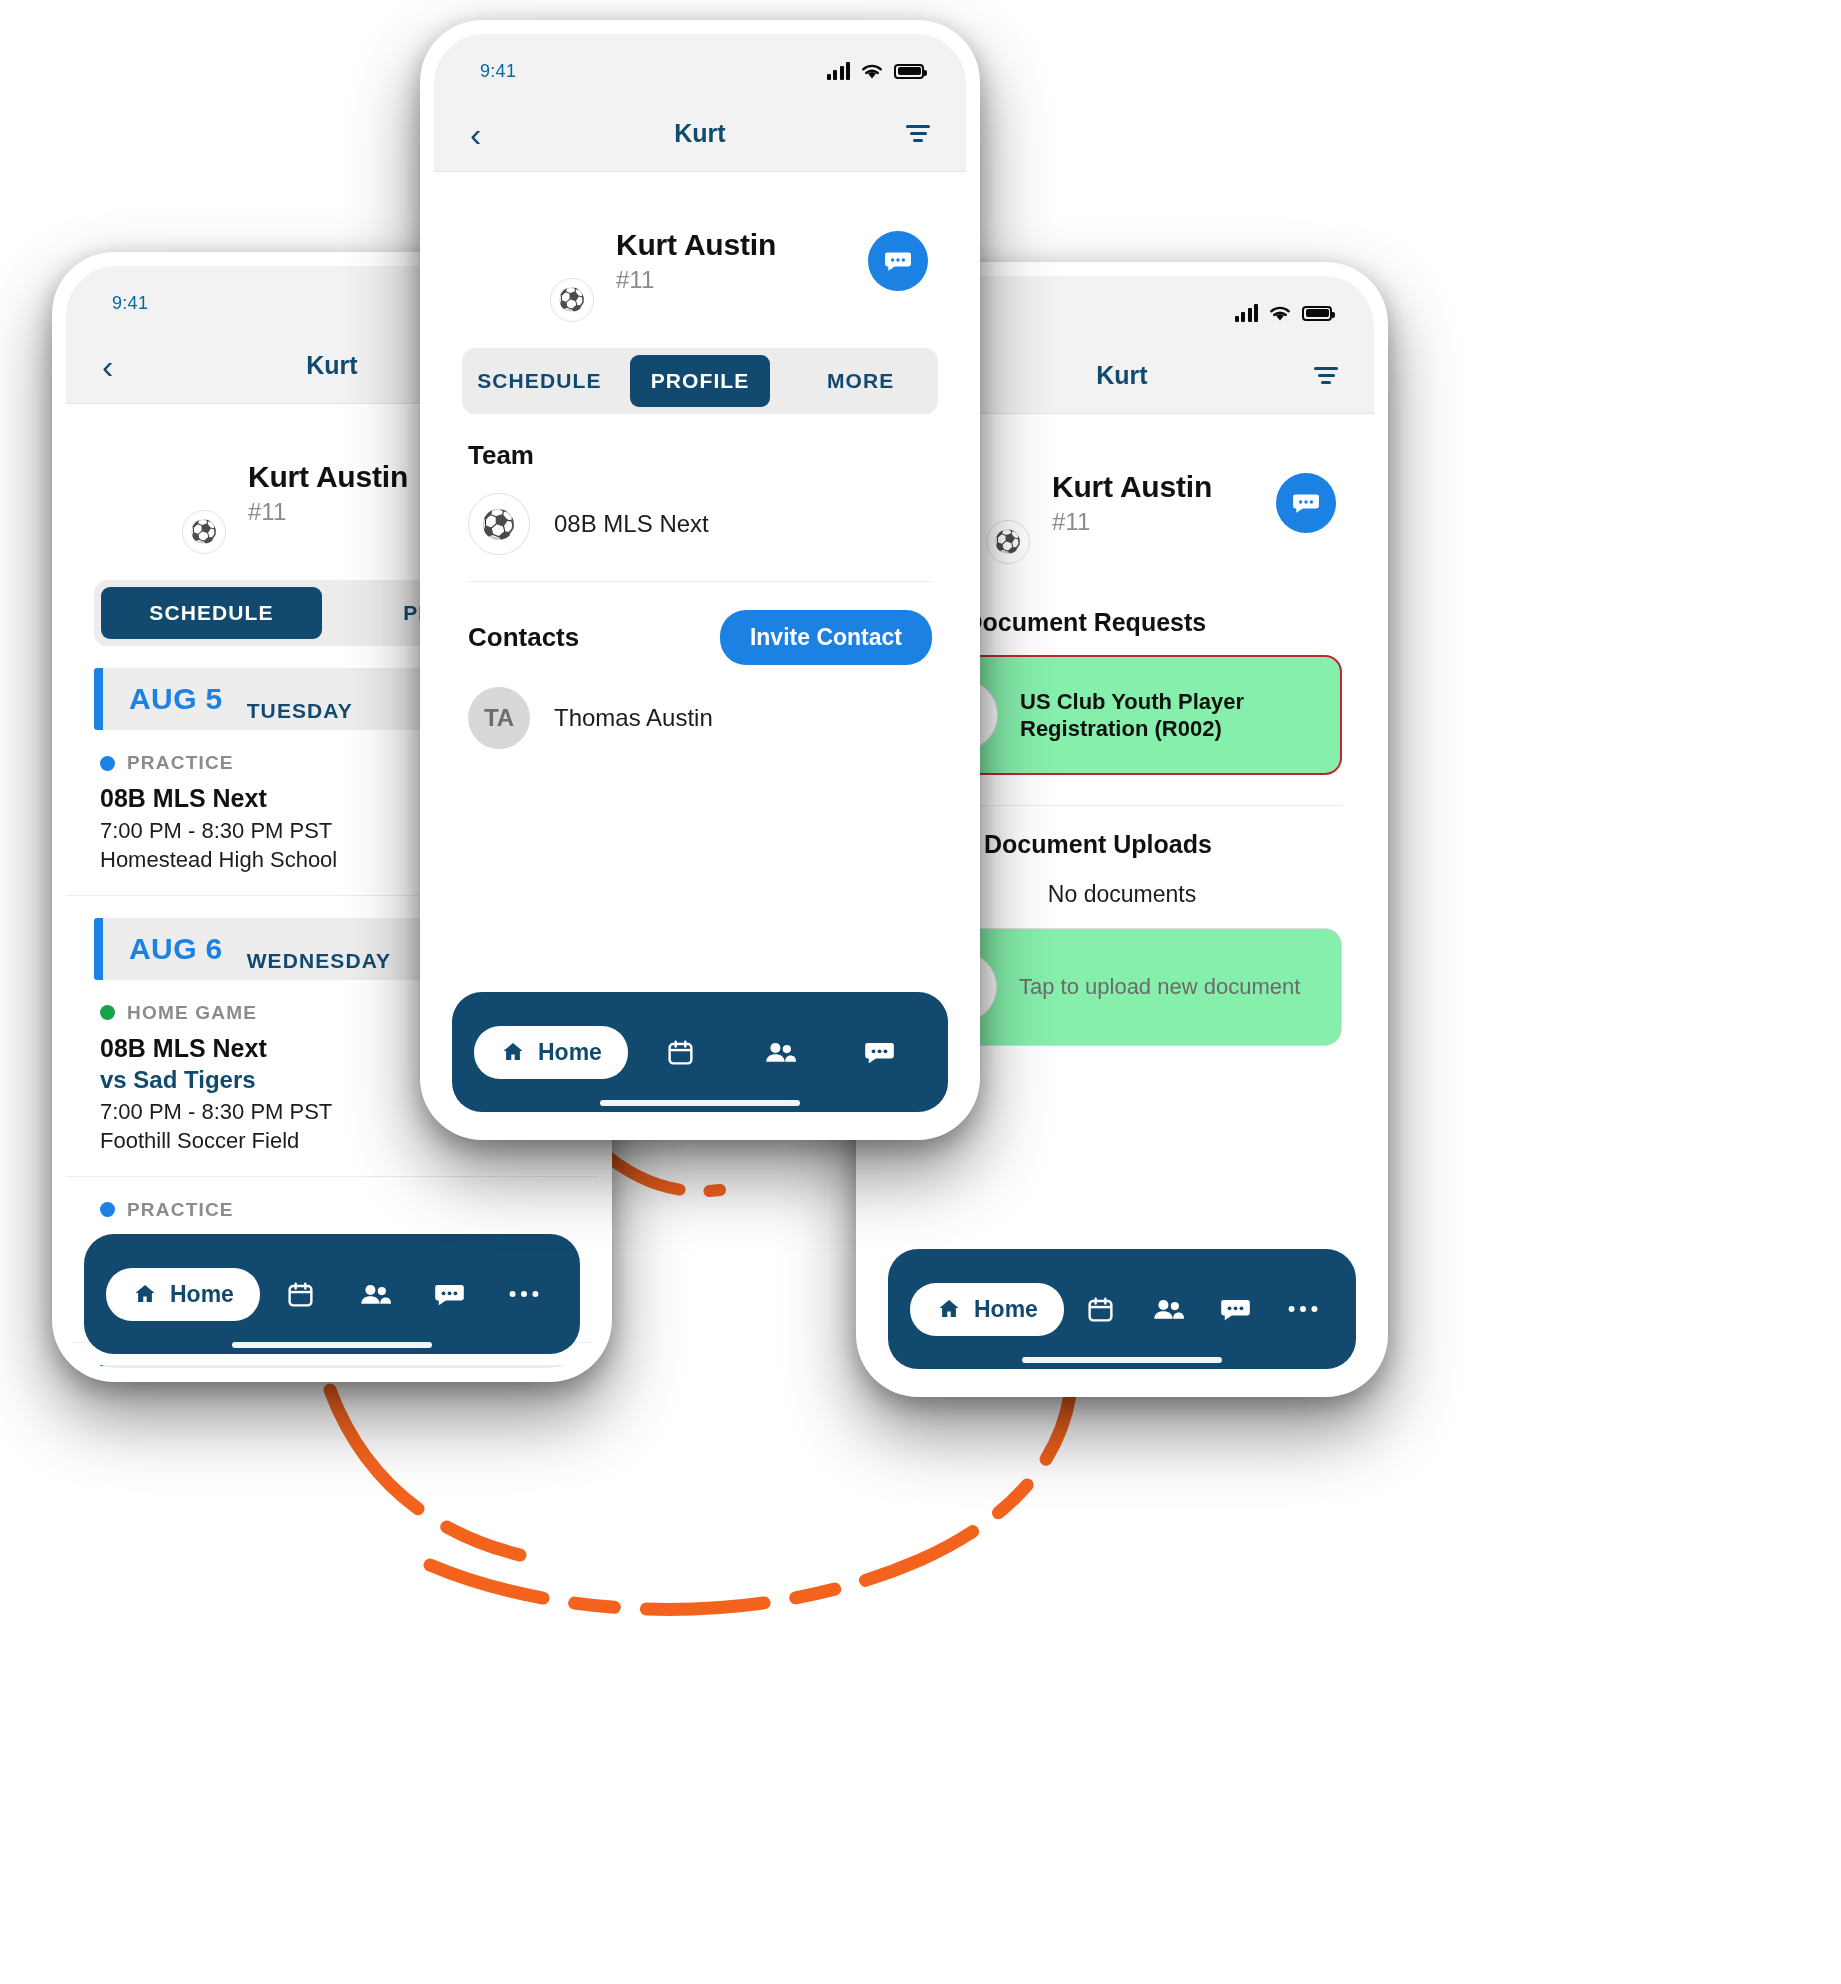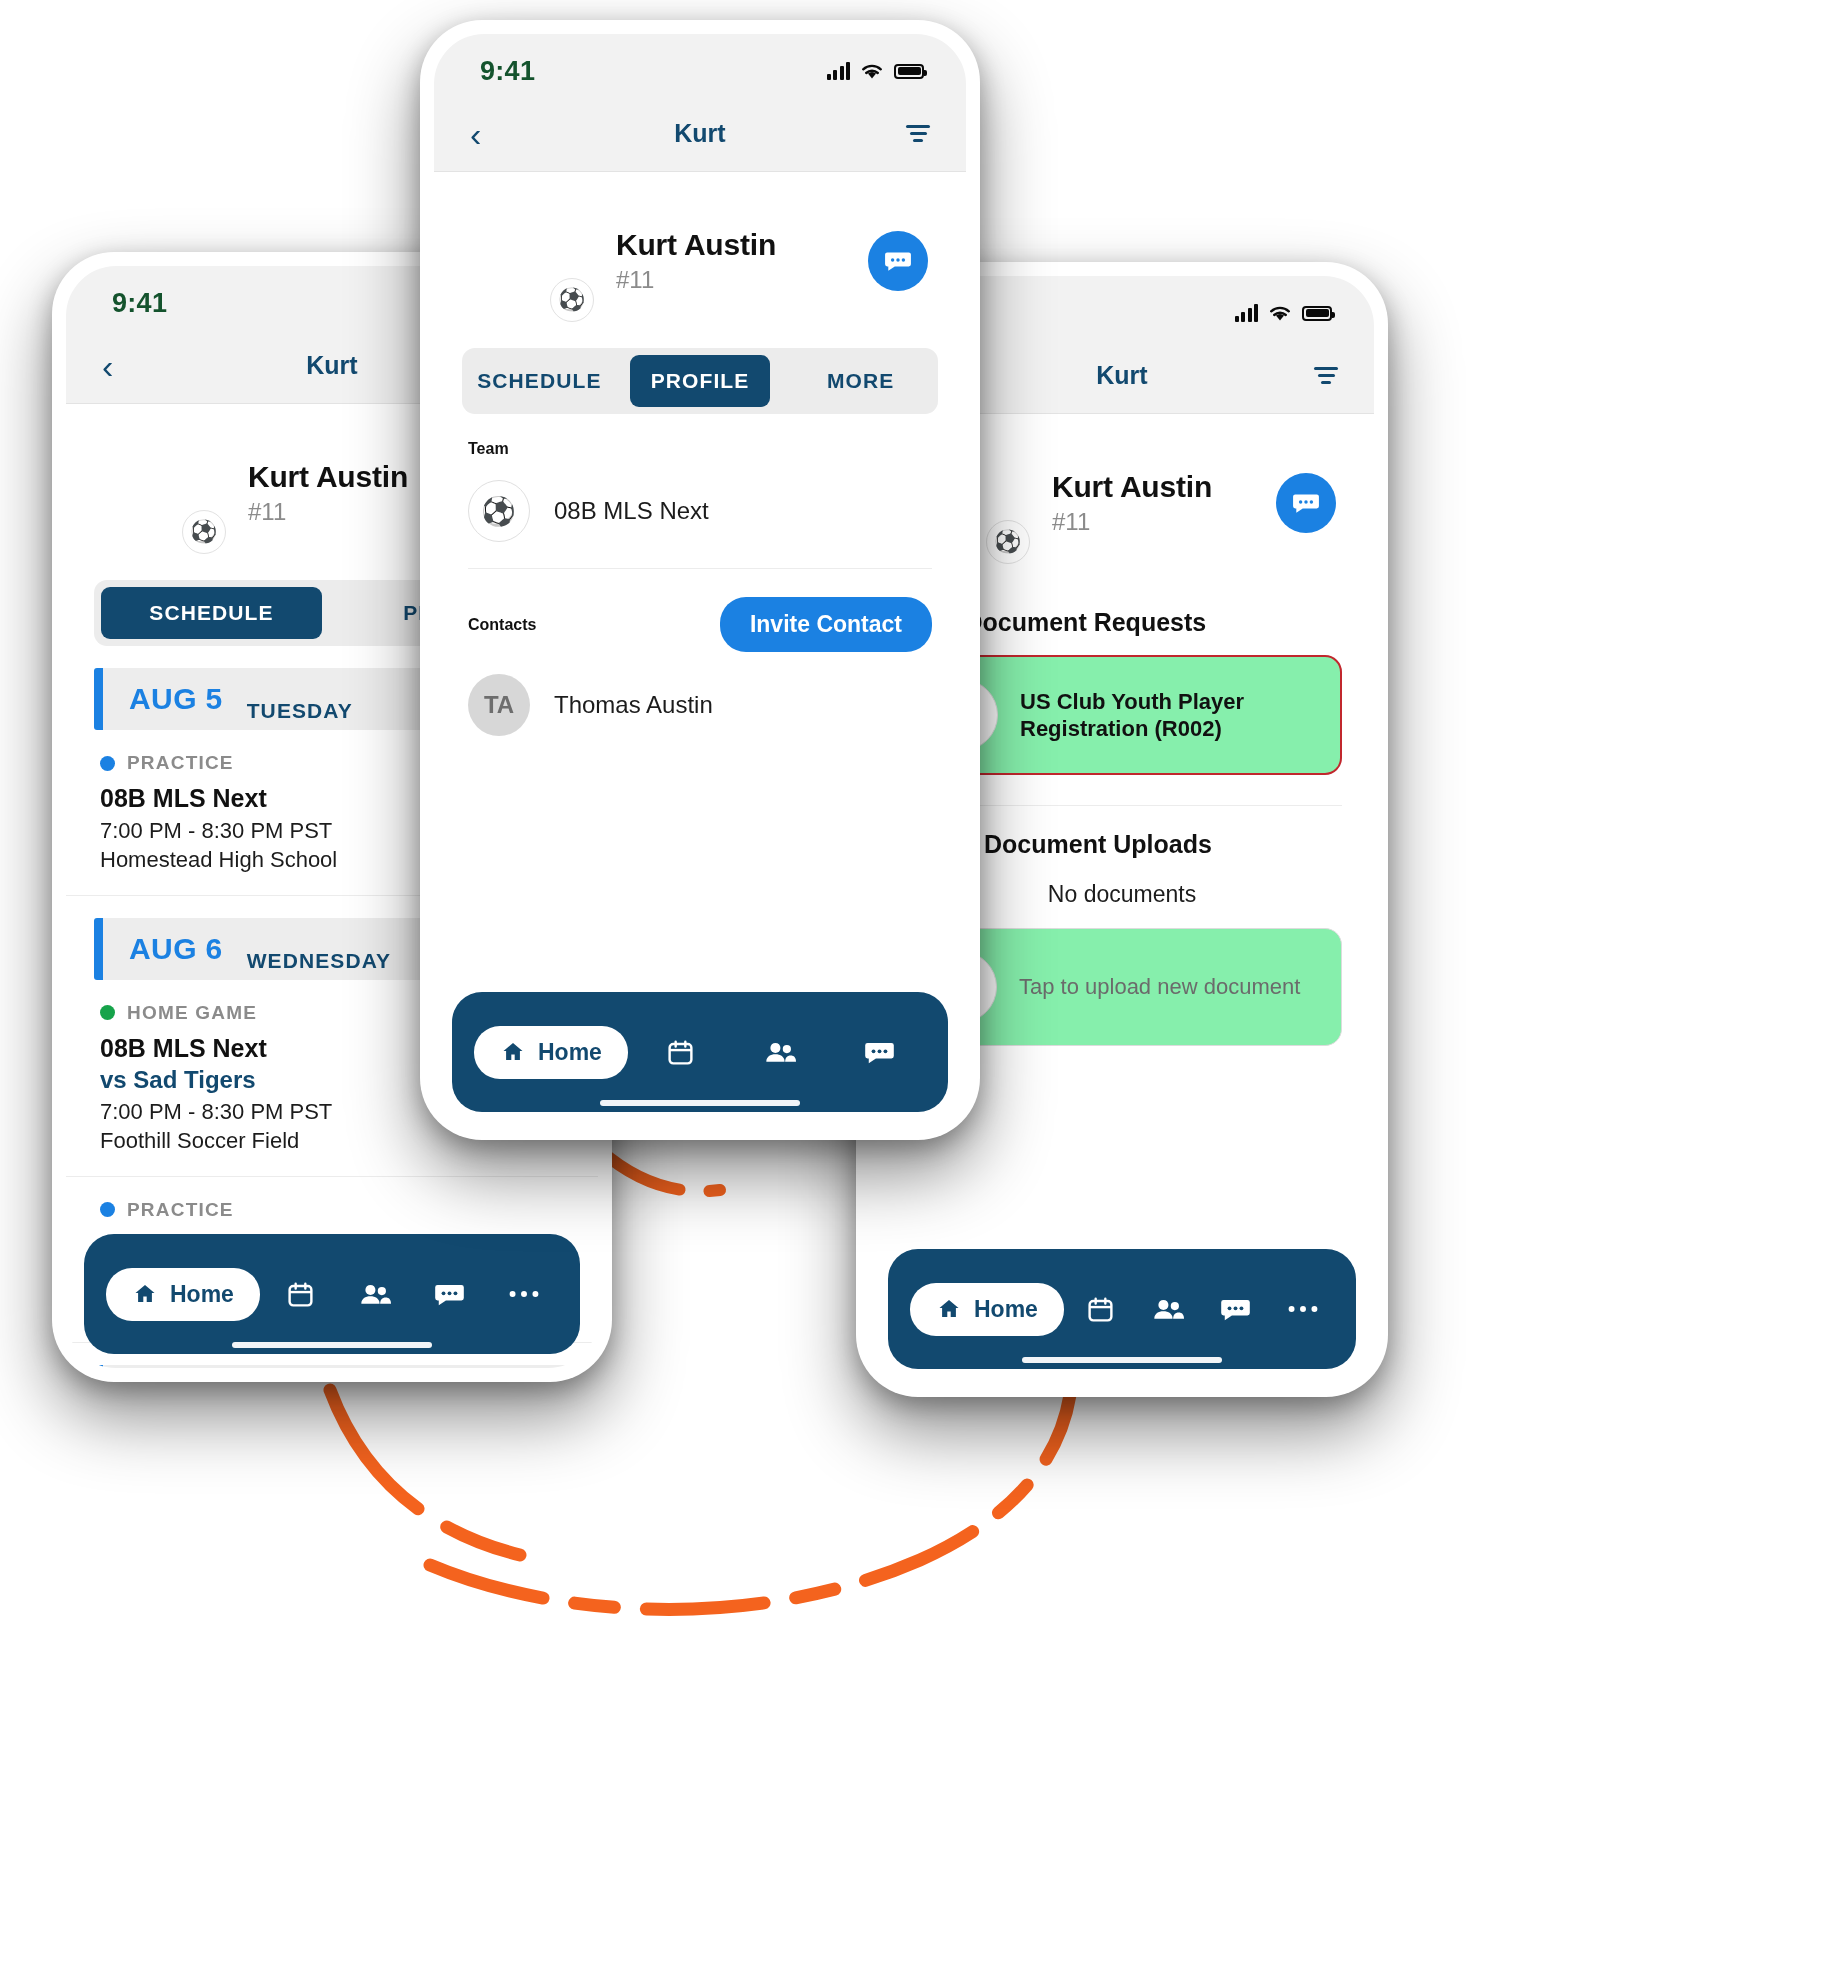--- a/index.html
+++ b/index.html
@@ -36,21 +36,21 @@
   #phone-center  { left: 420px; top: 20px;   width: 560px;  height: 1120px; z-index: 5; }
   #phone-right   { left: 856px; top: 262px;  width: 532px;  height: 1135px; z-index: 4; }
 
   
   .statusbar {
     height: 62px;
     background: #f2f2f2;
     display: flex; align-items: center; justify-content: space-between;
     padding: 12px 42px 0 46px;
   }
-  .sb-time { font-size: 27px; font-weight: 700; color: #14532d; letter-spacing: .3px; }
+  .sb-time { font-size: 18px; font-weight: 400; color: #0369a1; letter-spacing: .3px; }
   .sb-right { display: flex; align-items: center; gap: 9px; }
   .bars { display: flex; align-items: flex-end; gap: 2.5px; height: 18px; }
   .bars i { width: 4px; background: #0a0a0a; border-radius: 1px; display:block; }
   .bars i:nth-child(1){height:6px}.bars i:nth-child(2){height:10px}
   .bars i:nth-child(3){height:14px}.bars i:nth-child(4){height:18px}
   .batt { width: 30px; height: 15px; border: 2px solid #0a0a0a; border-radius: 4px; position: relative; }
   .batt::after { content:""; position:absolute; right:-5px; top:4px; width:3px; height:6px; background:#0a0a0a; border-radius:0 2px 2px 0; }
   .batt i { position:absolute; left:1.5px; top:1.5px; bottom:1.5px; right:1.5px; background:#0a0a0a; border-radius:2px; display:block; }
 
   
@@ -134,21 +134,21 @@
   .ev-type { display: flex; align-items: center; gap: 12px; margin-bottom: 10px; }
   .dot { width: 15px; height: 15px; border-radius: 50%; display: block; flex: none; }
   .dot.practice { background: #1b81e2; }
   .dot.game { background: #16a34a; }
   .ev-type-label { font-size: 19px; font-weight: 600; color: #8b8b8b; letter-spacing: 1.2px; }
   .ev-team { font-size: 25px; font-weight: 700; color: #111; margin-bottom: 3px; }
   .ev-opponent { font-size: 24px; font-weight: 700; color: #12496f; margin-bottom: 3px; }
   .ev-time, .ev-loc { font-size: 22px; color: #1c1c1c; line-height: 1.34; }
 
   
-  .sec-title { font-size: 16px; font-weight: 700; color: #111; padding: 26px 34px 0 34px; }
+  .sec-title { font-size: 26px; font-weight: 700; color: #111; padding: 26px 34px 0 34px; }
   .sec-row { display: flex; align-items: center; gap: 24px; padding: 22px 34px 26px 34px; }
   .circ-icon {
     width: 62px; height: 62px; border-radius: 50%;
     border: 1px solid #e0e0e0; background: #fff;
     display: flex; align-items: center; justify-content: center;
     font-size: 28px; flex: none;
   }
   .row-label { font-size: 24px; color: #1c1c1c; }
   .divider { height: 1px; background: #ececec; margin: 0 34px; }
   .sec-head { display: flex; align-items: center; padding: 28px 34px 0 34px; }

